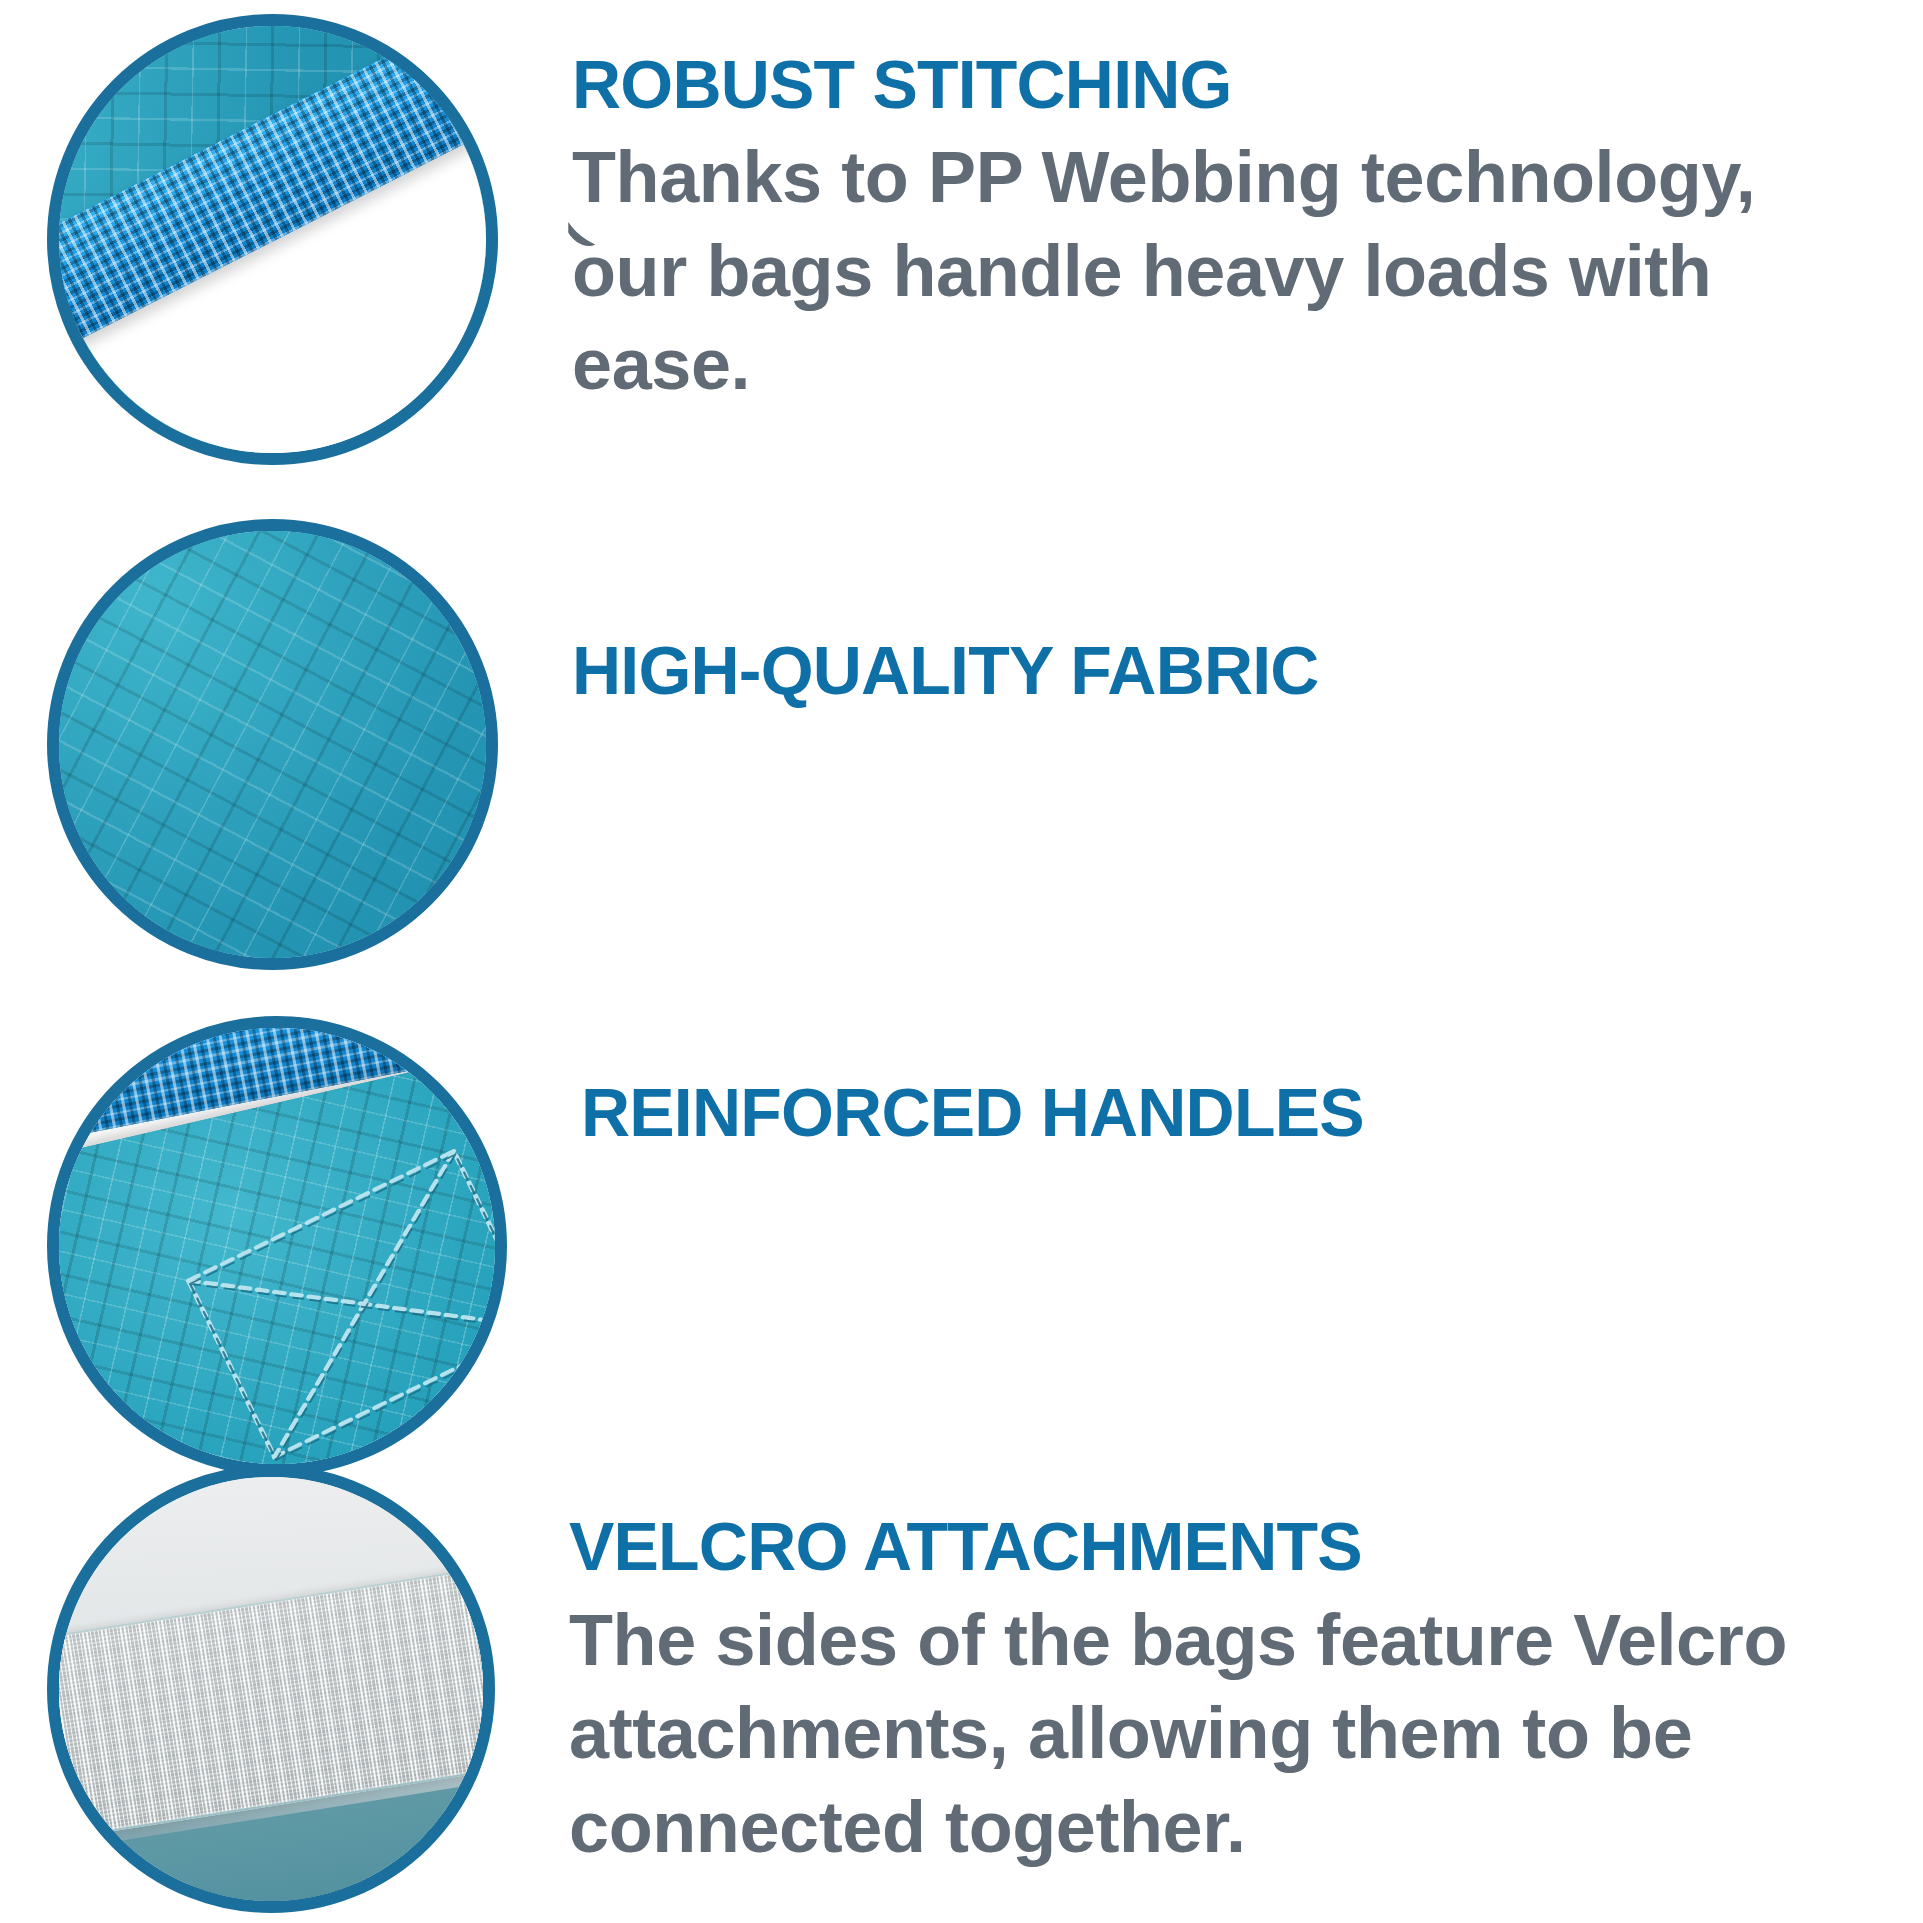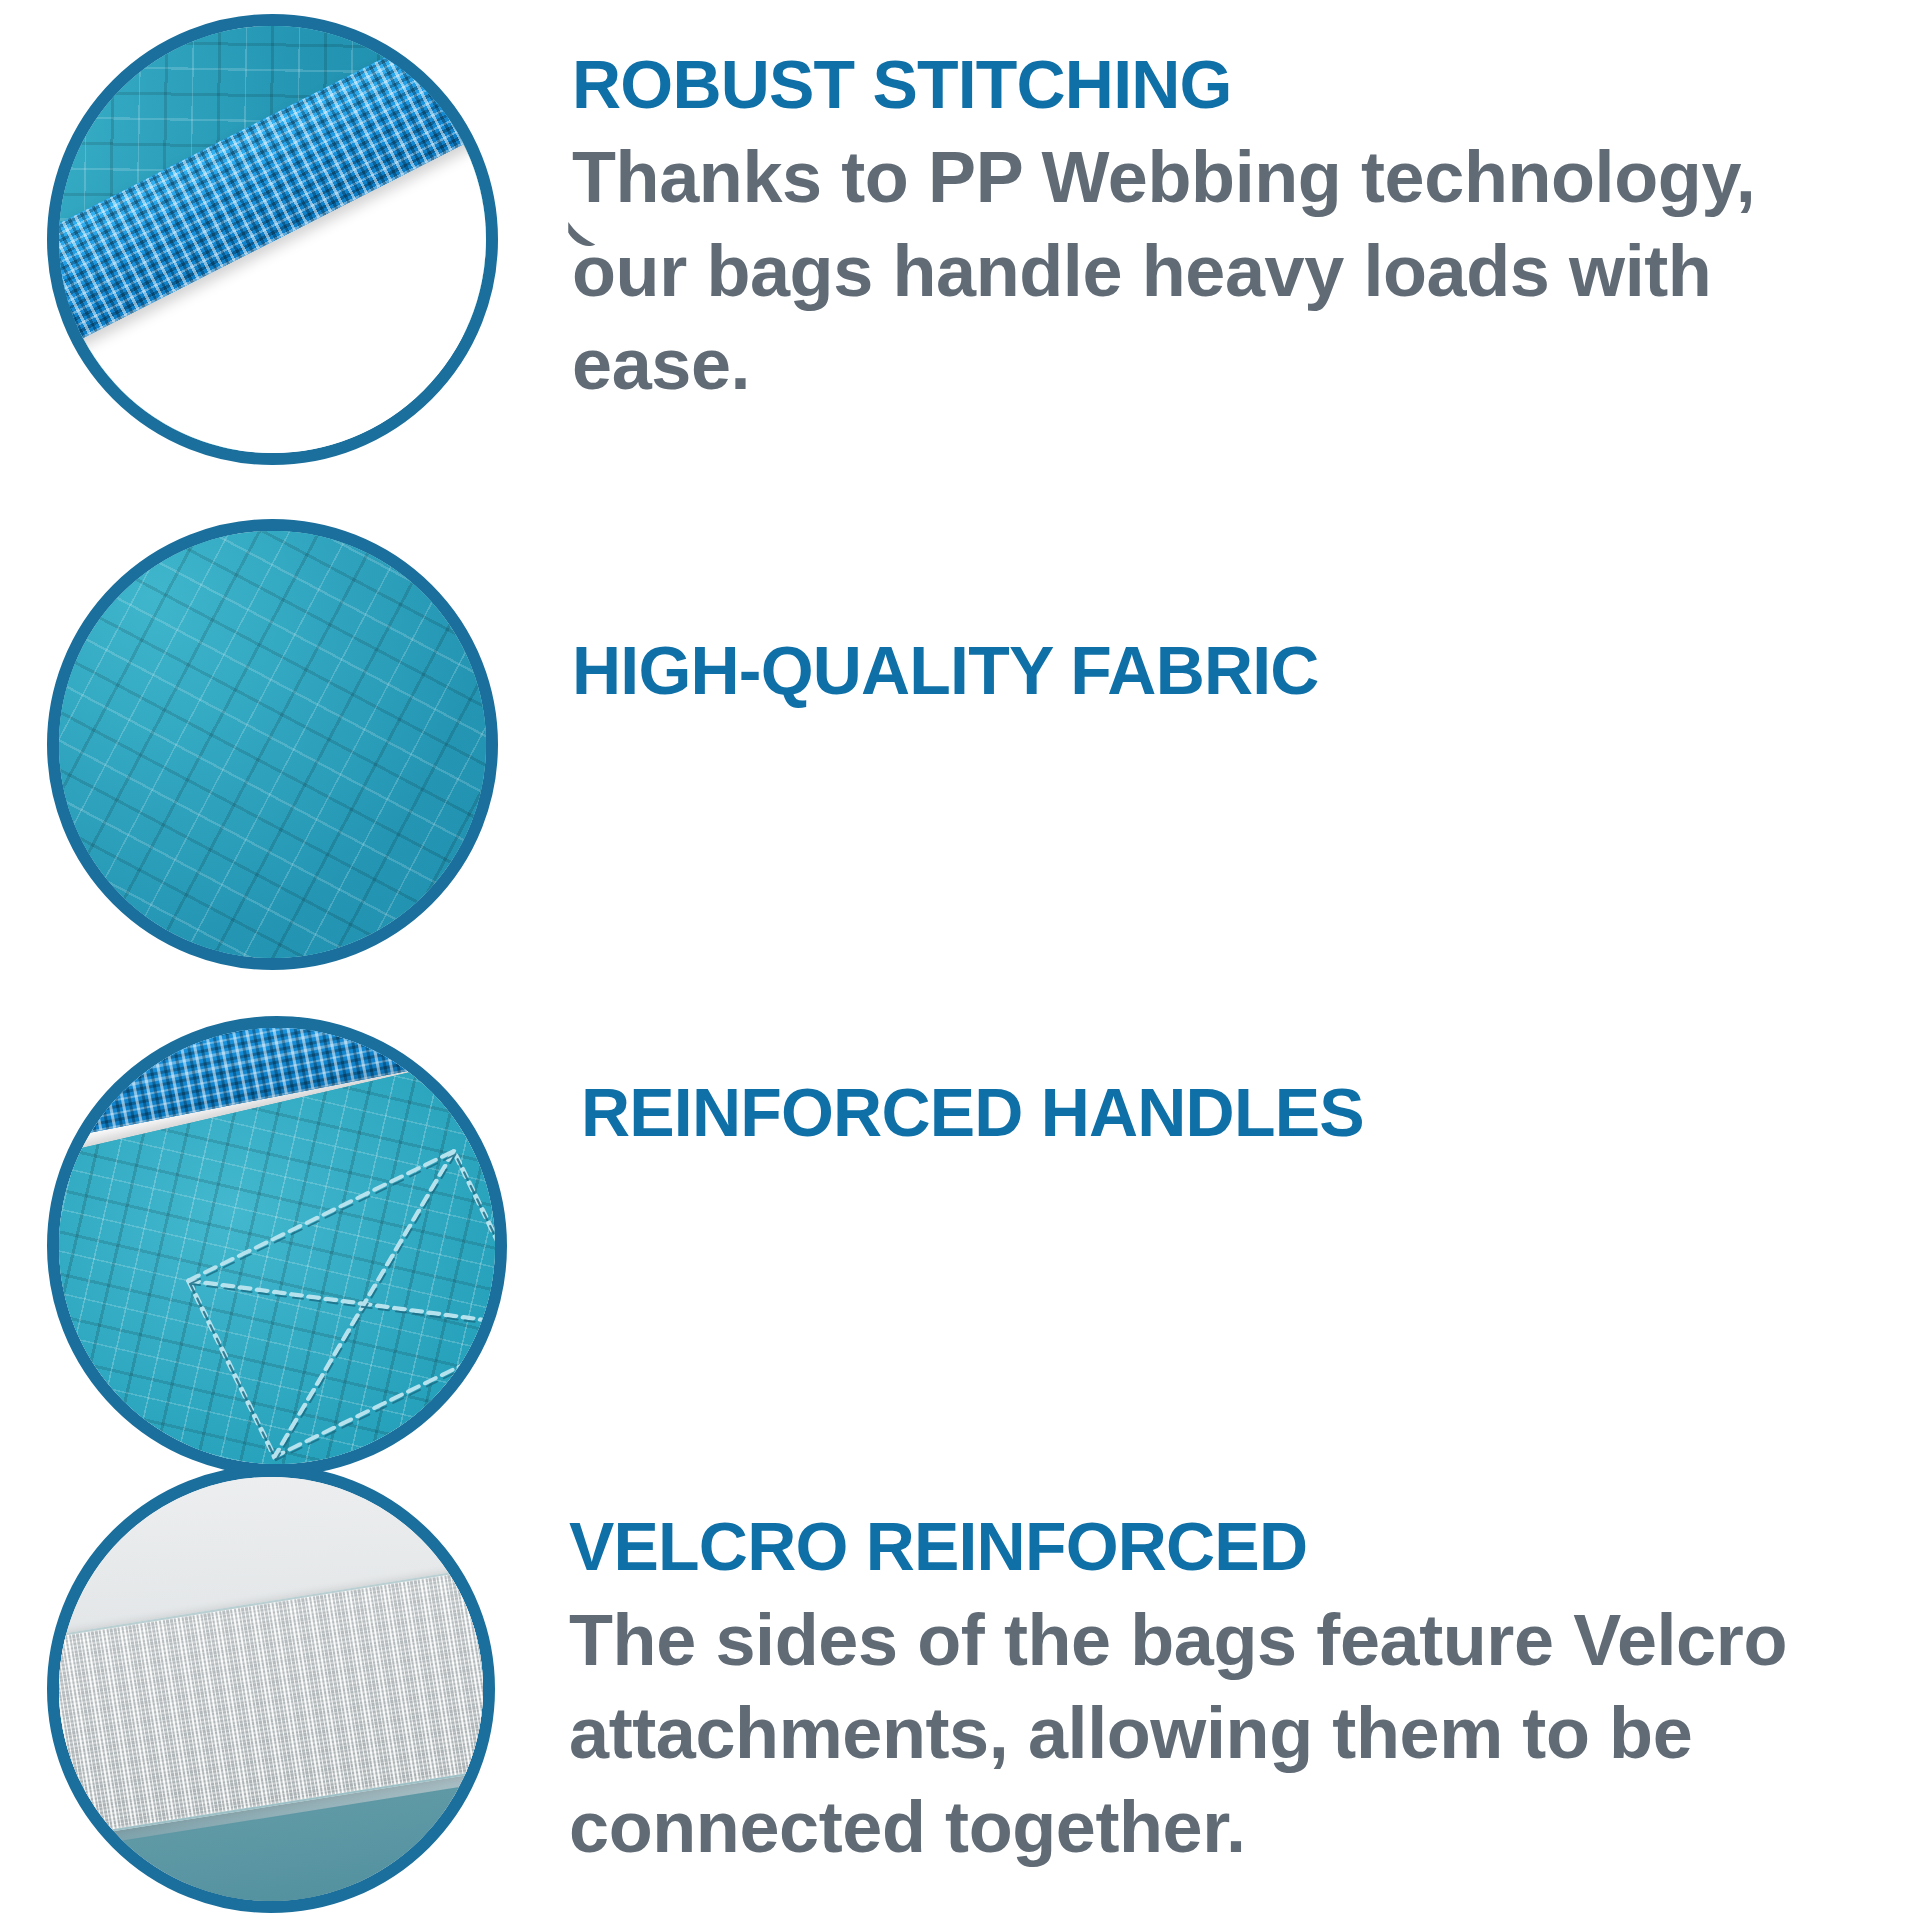--- a/index.html
+++ b/index.html
@@ -308,19 +308,19 @@
     <div class="photo-wrap">
       <div class="photo-circle">
         <div class="photo-inner">
           <div class="c4-bg"></div>
           <div class="c4-teal"></div>
           <div class="c4-strip"></div>
         </div>
       </div>
     </div>
     <div class="copy">
-      <h2 class="feature-title">VELCRO REINFORCED</h2>
+      <h2 class="feature-title">VELCRO ATTACHMENTS</h2>
       <p class="feature-desc">The sides of the bags feature Velcro attachments, allowing them to be connected together.</p>
     </div>
   </div>
 
 </div>
 
 
 </body></html>

